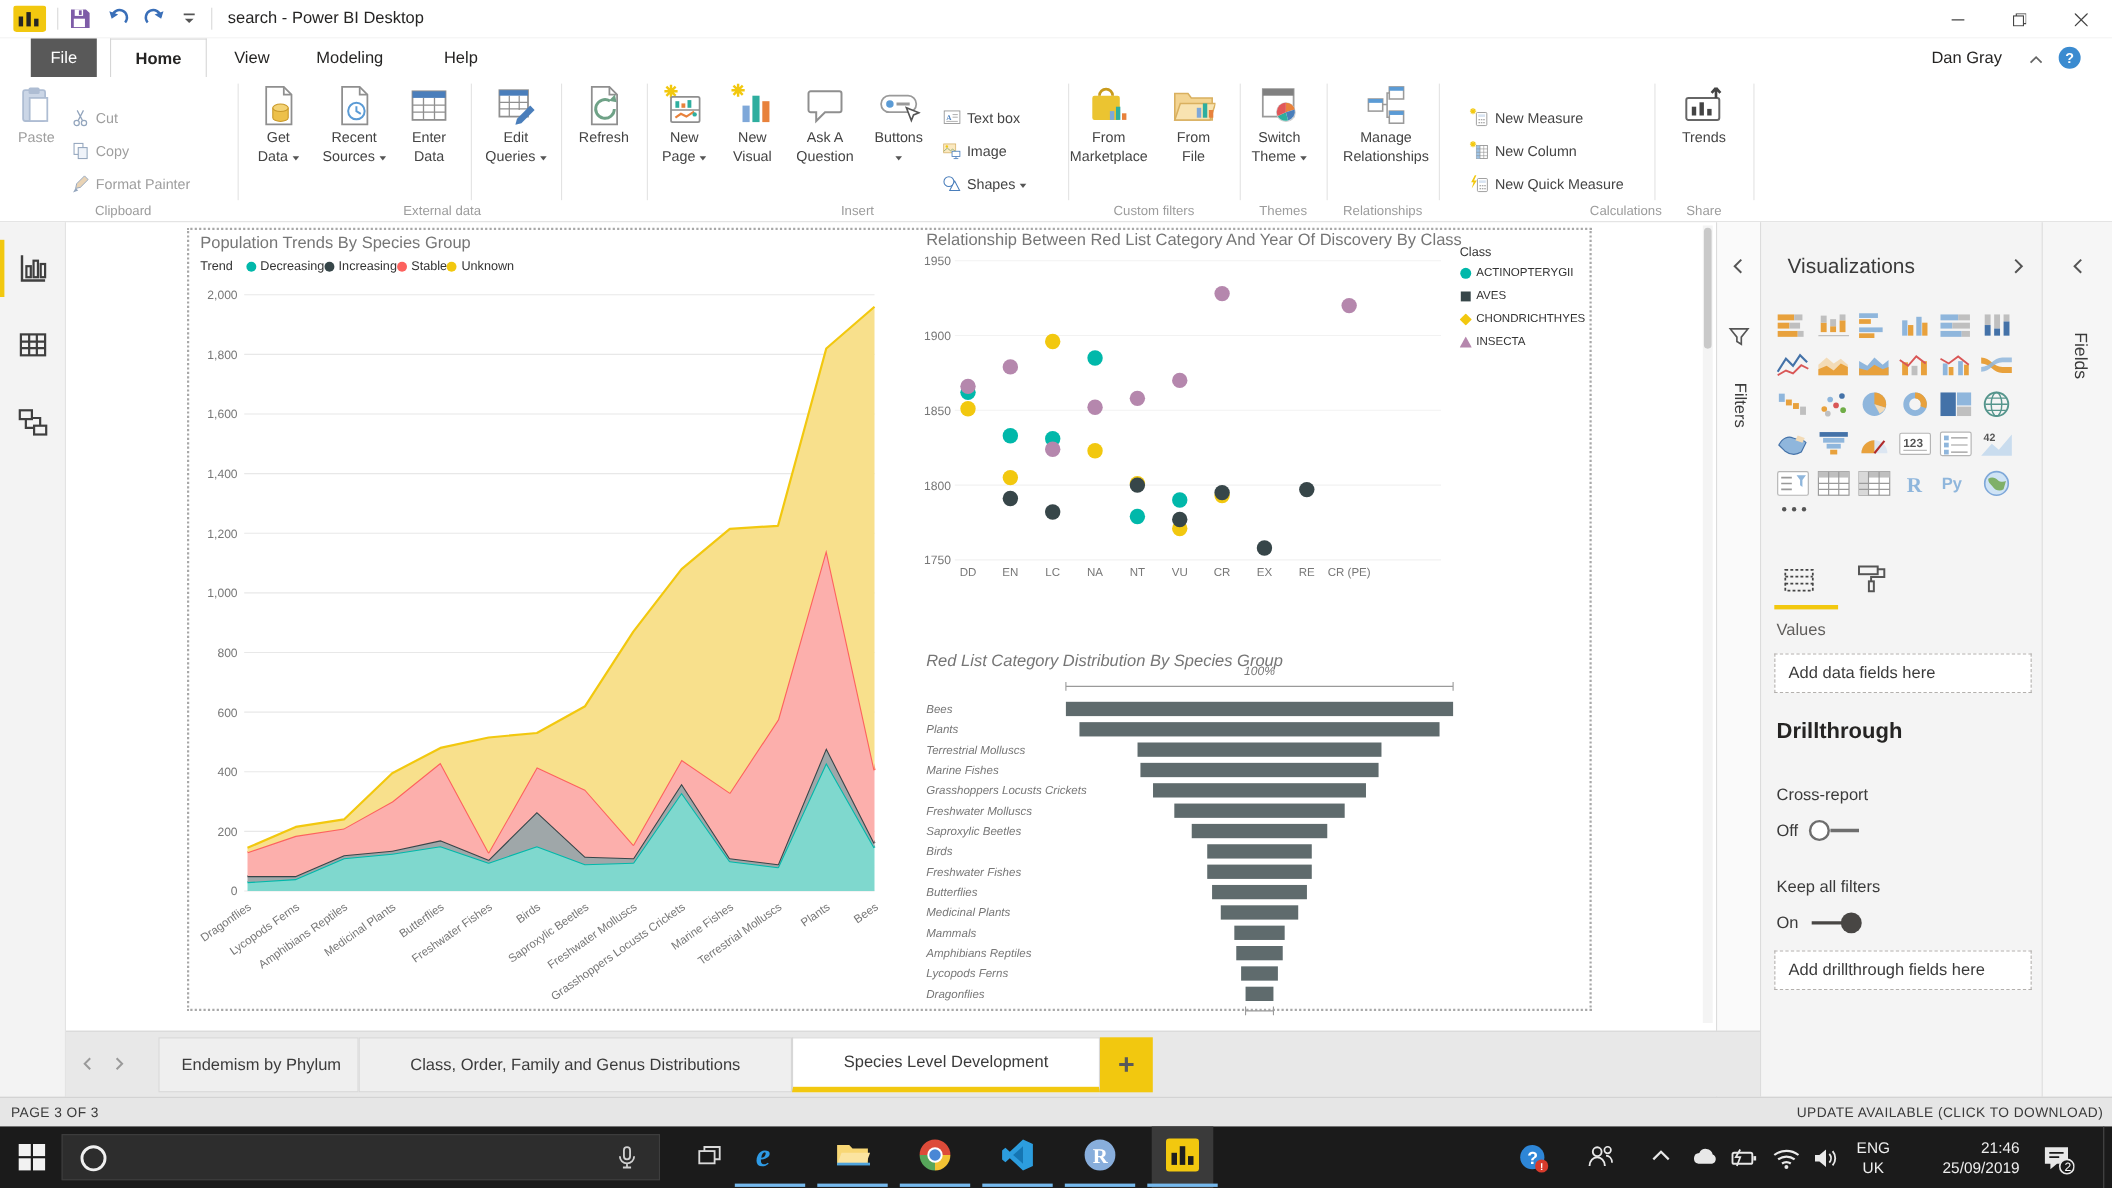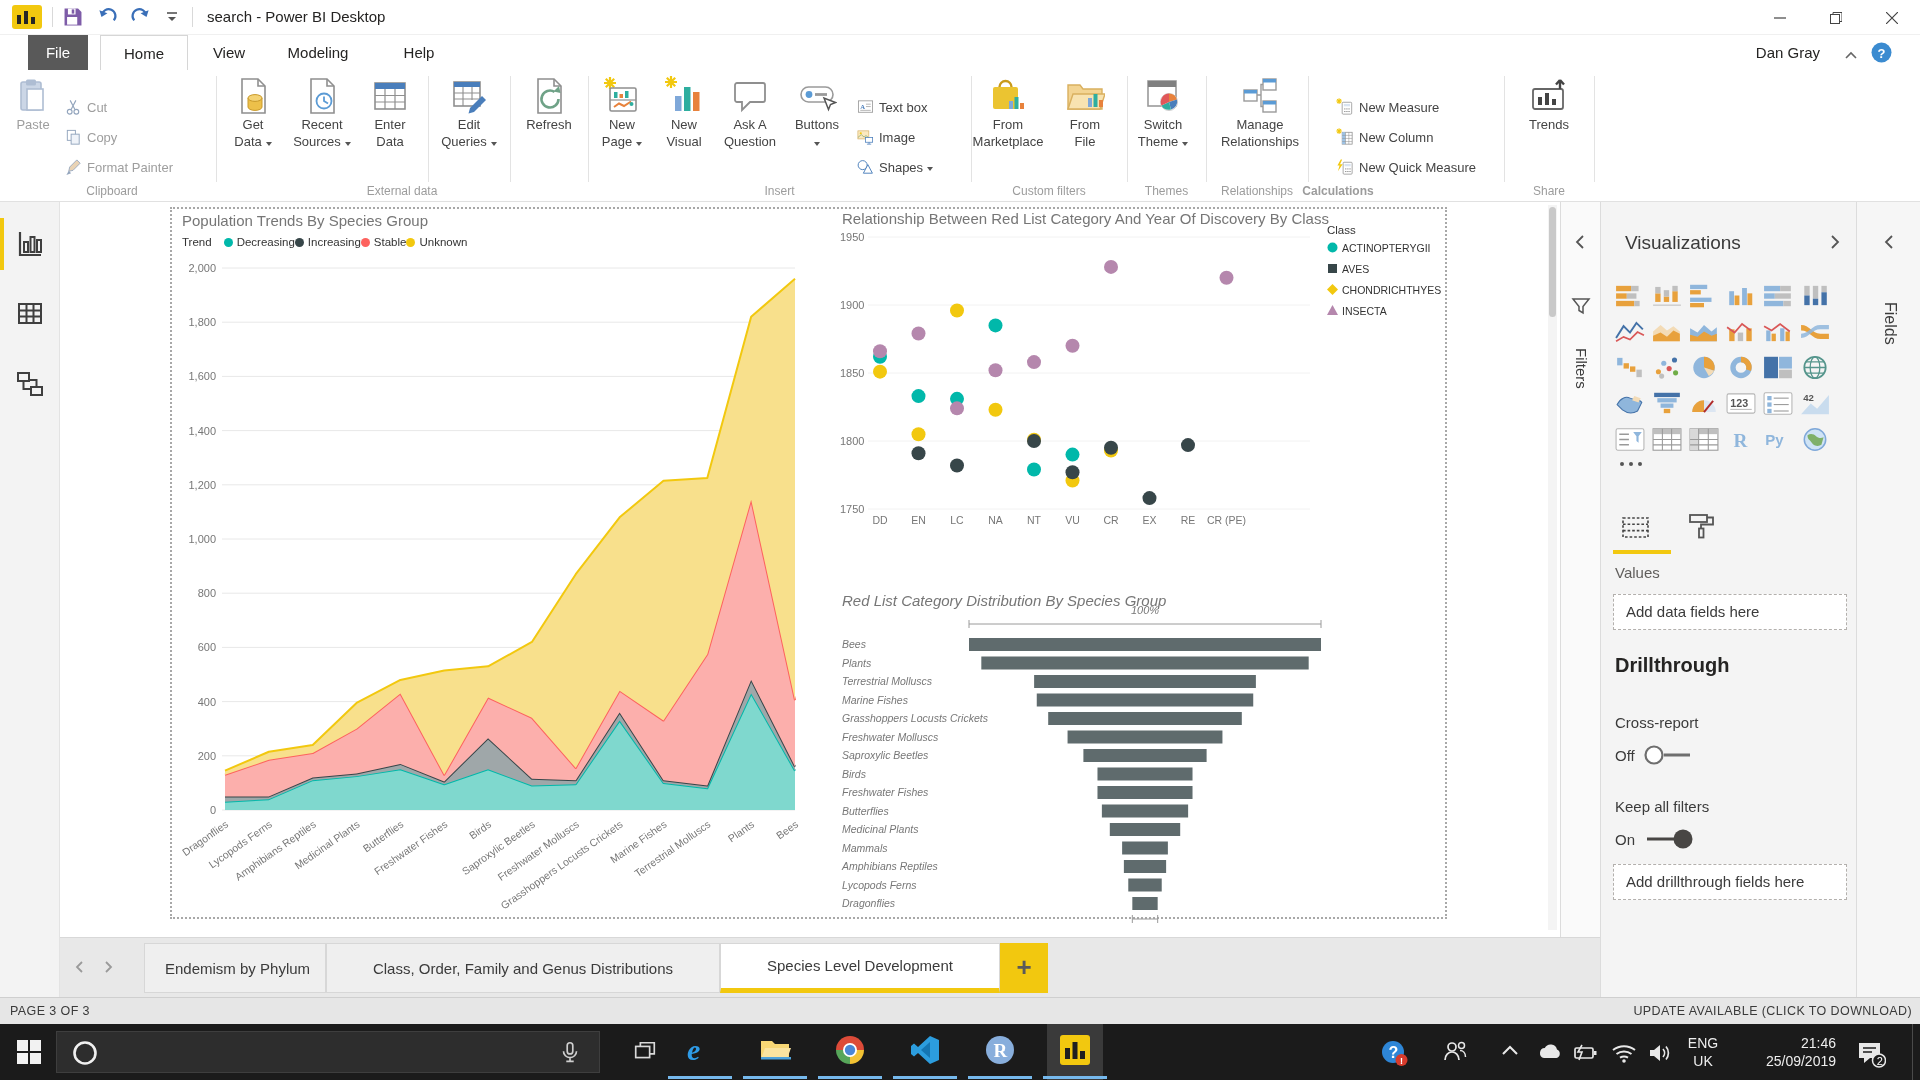--- a/index.html
+++ b/index.html
@@ -40,21 +40,21 @@
   
   #page-border { position:absolute; border:2px dotted #a8a8a8; background:transparent; }
   .visual { position:absolute; }
   .vtitle { position:absolute; left:2px; top:2px; font-size:15px; color:#767676; white-space:nowrap; }
   #area-legend { position:absolute; left:2px; top:26px; display:flex; align-items:center; font-size:11.5px; color:#333; }
   #area-legend .lgt { margin-right:12px; color:#333; }
   #area-legend .lgi { display:flex; align-items:center; margin-right:0; }
   #area-legend .dot { width:9px; height:9px; border-radius:50%; margin-right:4px; }
   #scatter-legend { position:absolute; left:487px; top:16px; font-size:10.5px; color:#333; }
   #scatter-legend .lgt { font-size:11.5px; margin-bottom:6px; }
-  #scatter-legend .lgi { display:flex; align-items:flex-start; margin-bottom:9px; }
+  #scatter-legend .lgi { display:flex; align-items:flex-end; margin-bottom:9px; }
   #scatter-legend svg { width:11px; height:11px; margin-right:4px; }
   #canvas-scrollbar { position:absolute; left:1548px; top:205px; width:9px; height:725px; background:#f4f4f4; }
   #canvas-scrollbar .thumb { position:absolute; left:1px; top:2px; width:7px; height:110px; background:#c9c9c9; border-radius:4px; }
 
   
   .vstrip { position:absolute; top:202px; height:795px; background:#f6f6f6; border-left:1px solid #dcdcdc; }
   .vtext { position:absolute; writing-mode:vertical-rl; font-size:15px; color:#3b3b3b; }
   #vis-panel { position:absolute; left:1600px; top:202px; width:256px; height:795px; background:#f4f4f4; border-left:1px solid #dcdcdc; }
   #vis-title { position:absolute; left:24px; top:30px; font-size:19px; color:#3a3a3a; }
   .vis-icon { position:absolute; width:30px; height:27px; }
@@ -138,21 +138,21 @@
       </span>
     <span class="winbtn" style="right:0;">
         <svg width="12" height="12" viewBox="0 0 12 12">
           <path d="M0 0l12 12M12 0L0 12" stroke="#444" stroke-width="1.2"></path>
         </svg>
       </span>
   </div>
 
   <div id="menubar">
     <span class="mtab" id="tab-file" style="left:28px;width:60px;">File</span>
-    <span class="mtab" id="tab-home" style="left:100px;width:88px;">Home</span>
+    <span class="mtab" id="tab-home" style="left:100px;width:88px;font-weight:bold;">Home</span>
     <span class="mtab" style="left:206px;width:46px;">View</span>
     <span class="mtab" style="left:280px;width:76px;">Modeling</span>
     <span class="mtab" style="left:398px;width:42px;">Help</span>
     <span class="mtab" style="right:100px;width:80px;text-align:right;">Dan Gray</span>
     <span class="abs" style="right:62px;top:12px;"><svg width="14" height="10" viewBox="0 0 14 10">
           <path d="M2 7l5-5 5 5" fill="none" stroke="#666" stroke-width="1.6"></path>
         </svg></span>
     <span class="abs" style="right:28px;top:7px;"><svg width="21" height="21" viewBox="0 0 21 21">
           <circle cx="10.5" cy="10.5" r="10" fill="#3B8BD0"></circle>
           <text x="6.5" y="15.5" font-size="13" font-weight="bold" fill="#fff" font-family="Liberation Sans, sans-serif">?</text>
@@ -394,21 +394,21 @@
       </div>
     <div class="sbtn" style="left:1336px;top:86px;">
         <svg viewBox="0 0 40 40">
           <rect x="15" y="9" width="19" height="25" rx="2" fill="#fff" stroke="#8f8f8f" stroke-width="1.6"></rect>
           <rect x="18" y="12.5" width="13" height="5" fill="#D9E4F2"></rect>
           <path d="M19 23h3M23.5 23h3M28 23h3M19 28.5h3M23.5 28.5h3M28 28.5h3" stroke="#8f8f8f" stroke-width="2"></path>
           <path d="M10 3L3 16h4.5L4 28l10-15H8.5L13 3z" fill="#F2C80F"></path>
         </svg>
         <span>New Quick Measure</span>
       </div>
-    <div class="glabel" style="left:1240px;width:196px;font-weight:bold;">Calculations</div>
+    <div class="glabel" style="left:1380px;width:196px;">Calculations</div>
     <div class="rdiv" style="left:1504px;"></div>
 
     <div class="rbtn" style="left:1521px;width:56px;">
       <span class="ric"><svg width="40" height="40" viewBox="0 0 40 40">
             <rect x="4" y="13" width="30" height="20" rx="2" fill="#fff" stroke="#666" stroke-width="1.8"></rect>
             <rect x="9" y="21" width="4" height="8" fill="#444"></rect>
             <rect x="16" y="17" width="4" height="12" fill="#444"></rect>
             <rect x="23" y="23" width="4" height="6" fill="#444"></rect>
             <path d="M31 13V4m0 0l-4 4.5M31 4l4 4.5" fill="none" stroke="#444" stroke-width="2.4"></path>
           </svg></span>

